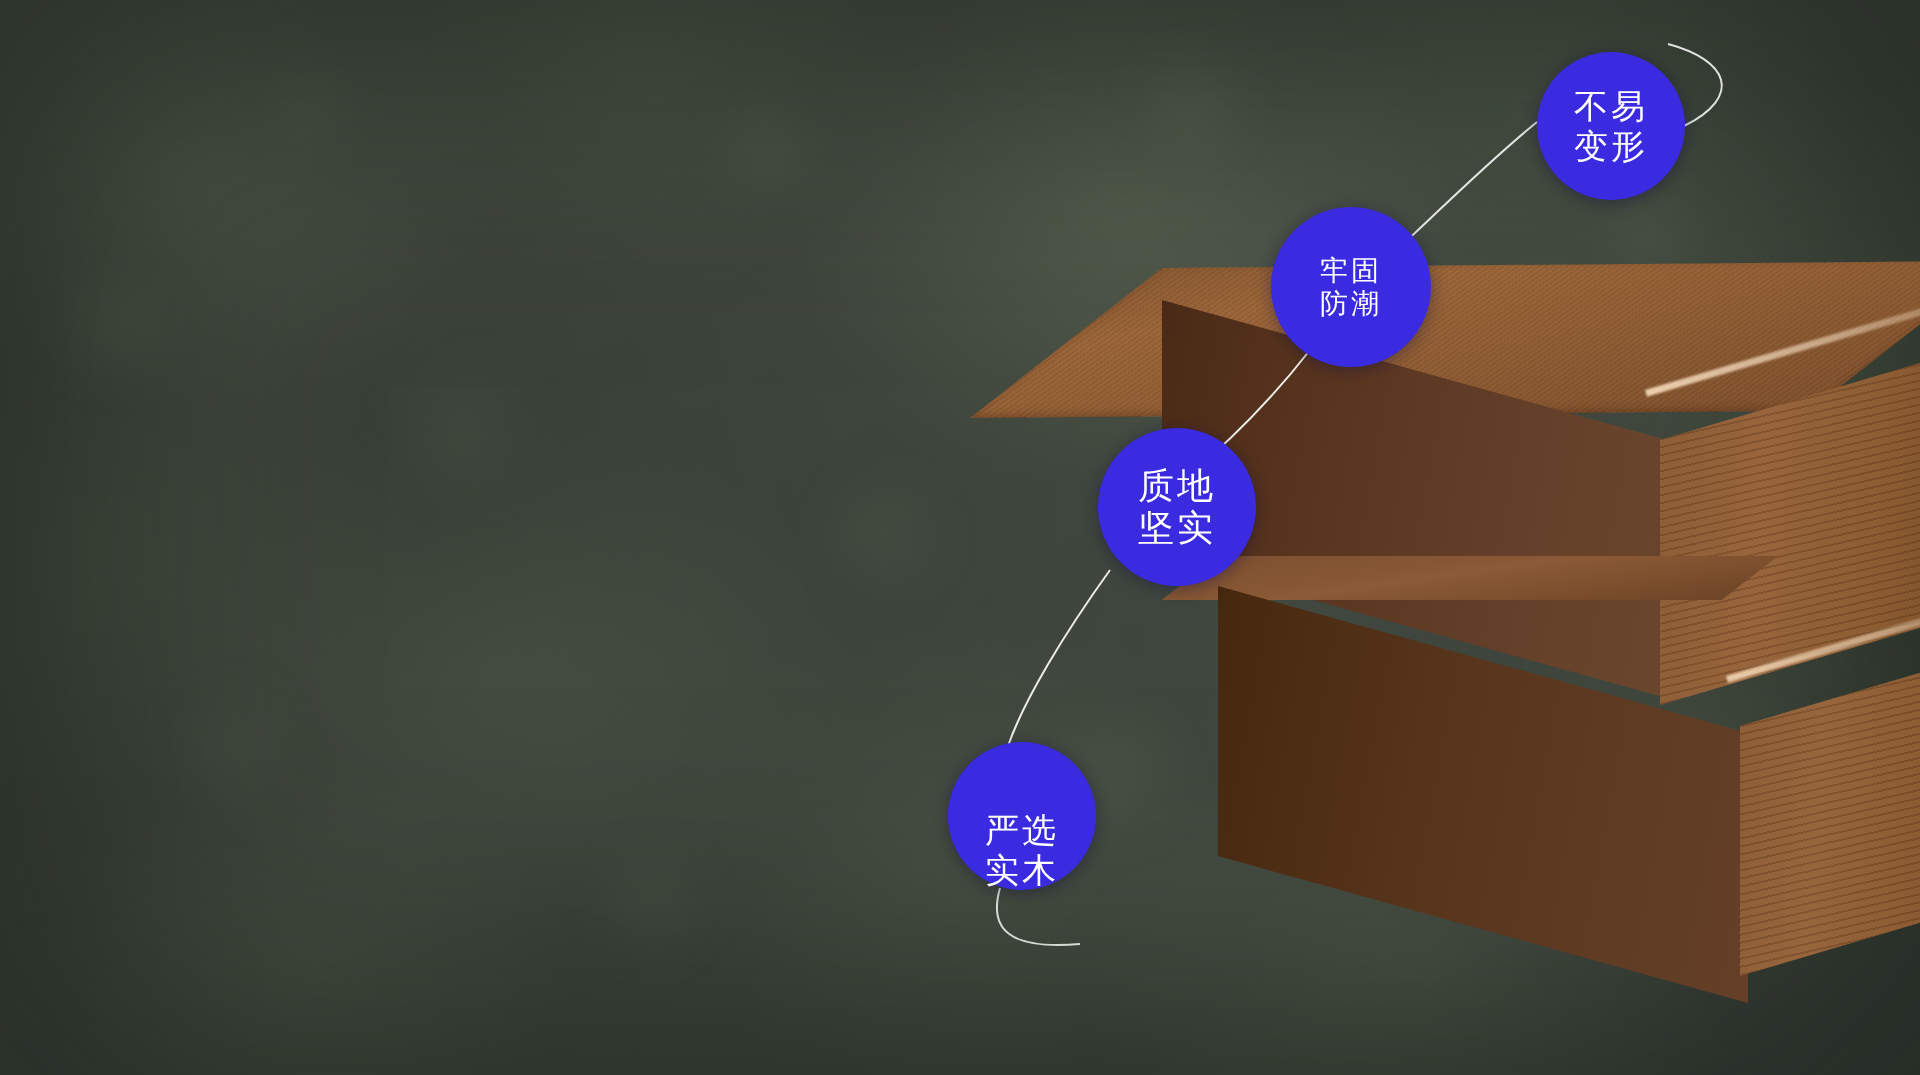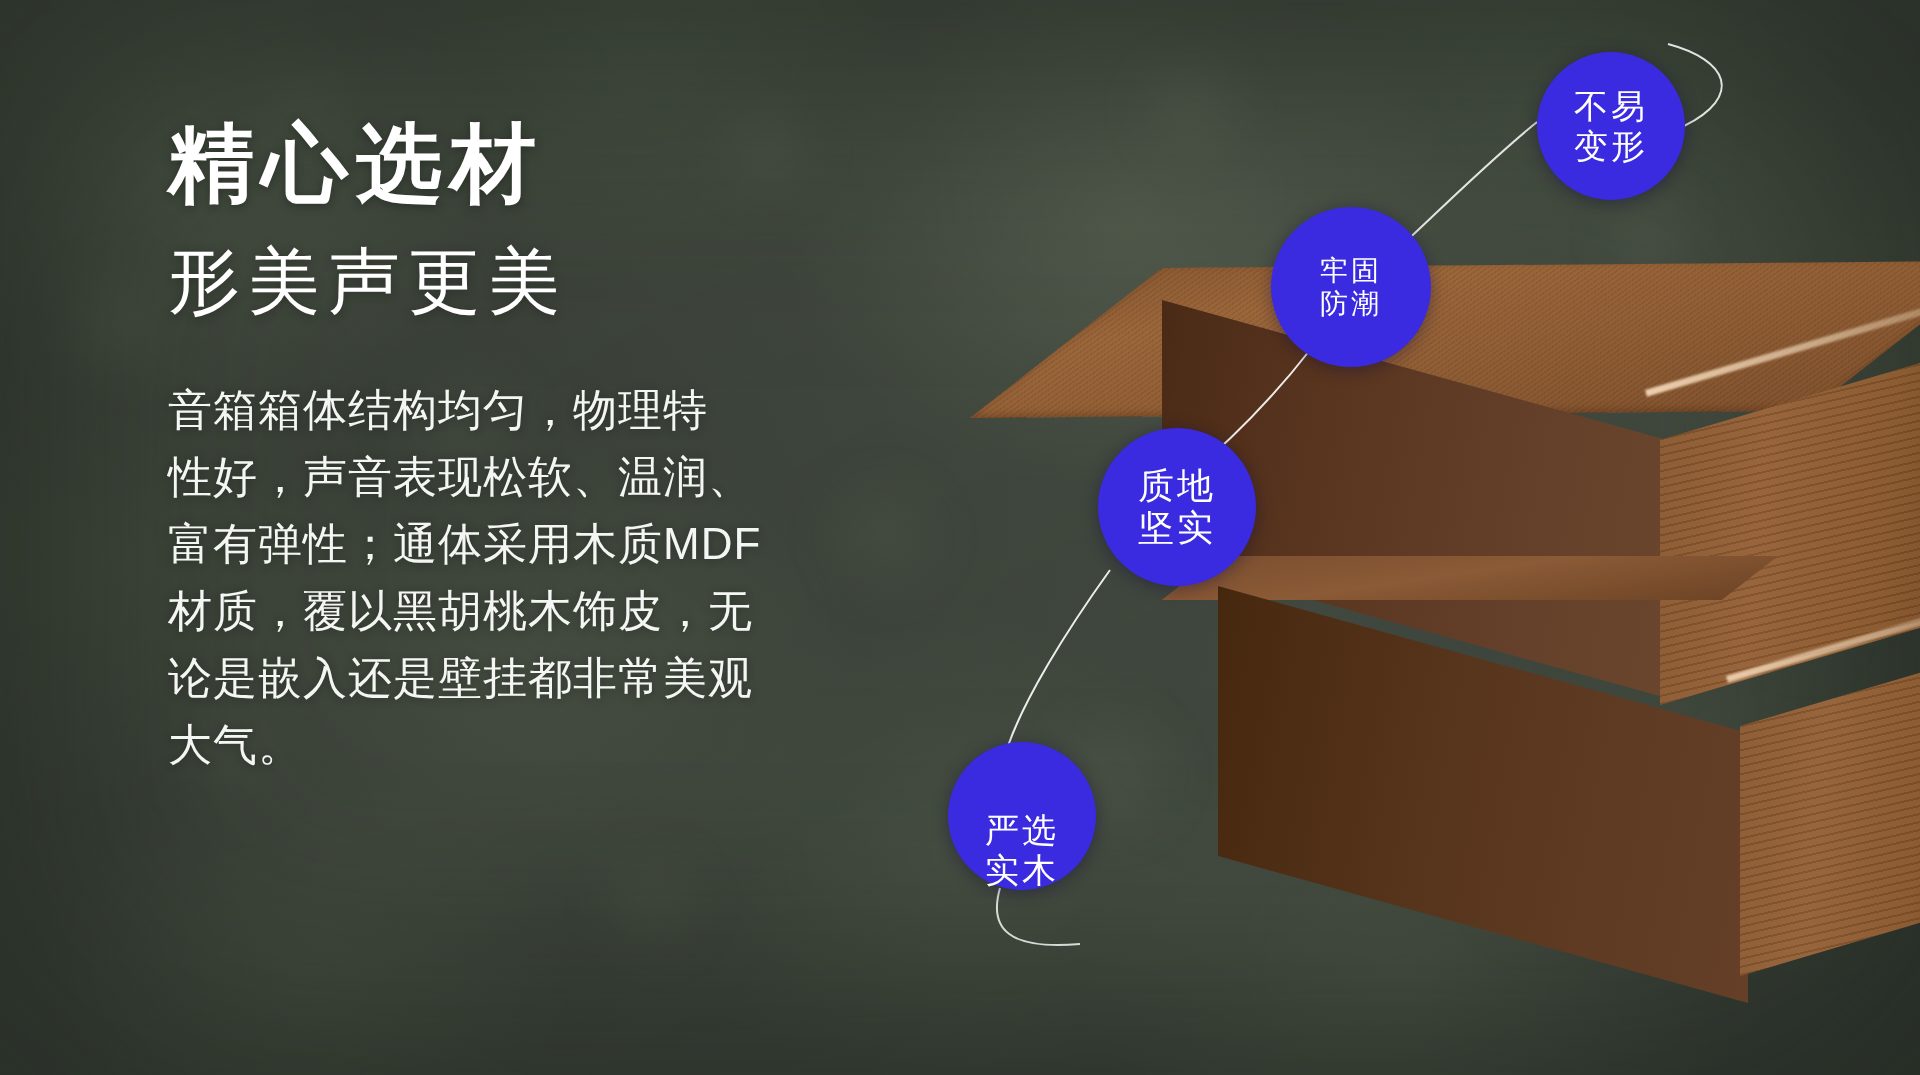--- a/index.html
+++ b/index.html
@@ -273,32 +273,20 @@
   </div>
 
   <svg class="connectors" width="1920" height="1075" viewBox="0 0 1920 1075">
     <path d="M1684,126 C1744,96 1728,60 1668,44" fill="none" stroke="#ffffff" stroke-width="2" opacity="0.85"></path>
     <path d="M1537,122 C1490,160 1440,210 1400,247" fill="none" stroke="#ffffff" stroke-width="2" opacity="0.85"></path>
     <path d="M1310,350 C1268,404 1222,448 1186,478" fill="none" stroke="#ffffff" stroke-width="2" opacity="0.9"></path>
     <path d="M1110,570 C1064,634 1024,700 1008,746" fill="none" stroke="#ffffff" stroke-width="2" opacity="0.9"></path>
     <path d="M1000,888 C988,930 1010,950 1080,944" fill="none" stroke="#ffffff" stroke-width="2" opacity="0.8"></path>
   </svg>
 
-  <div class="copy">
-    <h1 class="headline">精心选材</h1>
-    <h2 class="subhead">形美声更美</h2>
-    <p class="body-copy">
-      <span class="ln">音箱箱体结构均匀，物理特</span>
-      <span class="ln">性好，声音表现松软、温润、</span>
-      <span class="ln">富有弹性；通体采用木质MDF</span>
-      <span class="ln">材质，覆以黑胡桃木饰皮，无</span>
-      <span class="ln">论是嵌入还是壁挂都非常美观</span>
-      <span class="ln">大气。</span>
-    </p>
-  </div>
 
   <div class="badge" id="badge-1">
     <span>不易</span>
     <span>变形</span>
   </div>
   <div class="badge" id="badge-2">
     <span>牢固</span>
     <span>防潮</span>
   </div>
   <div class="badge" id="badge-3">

